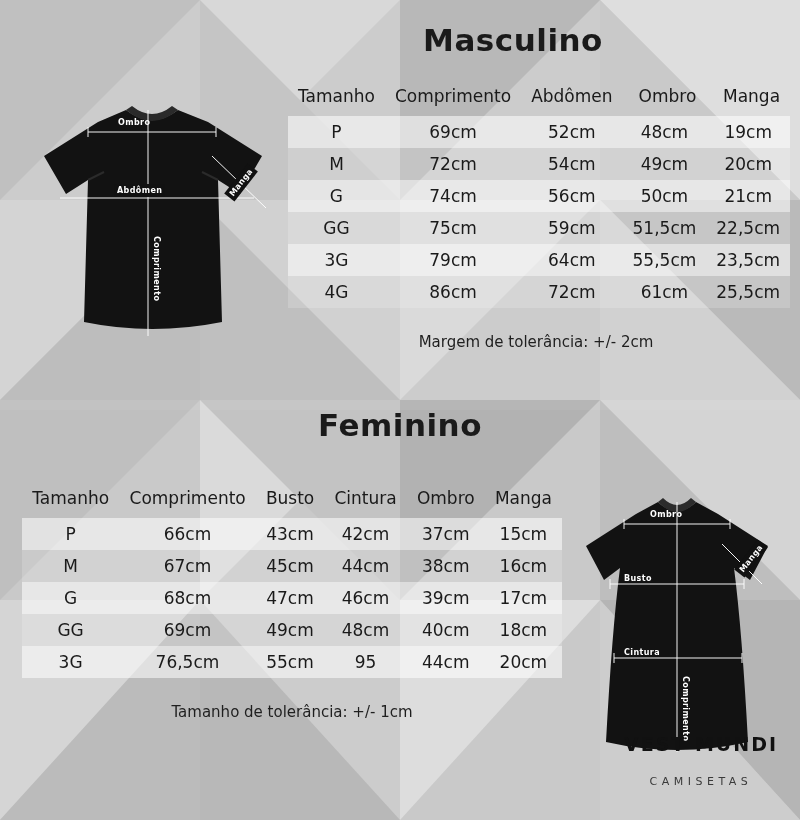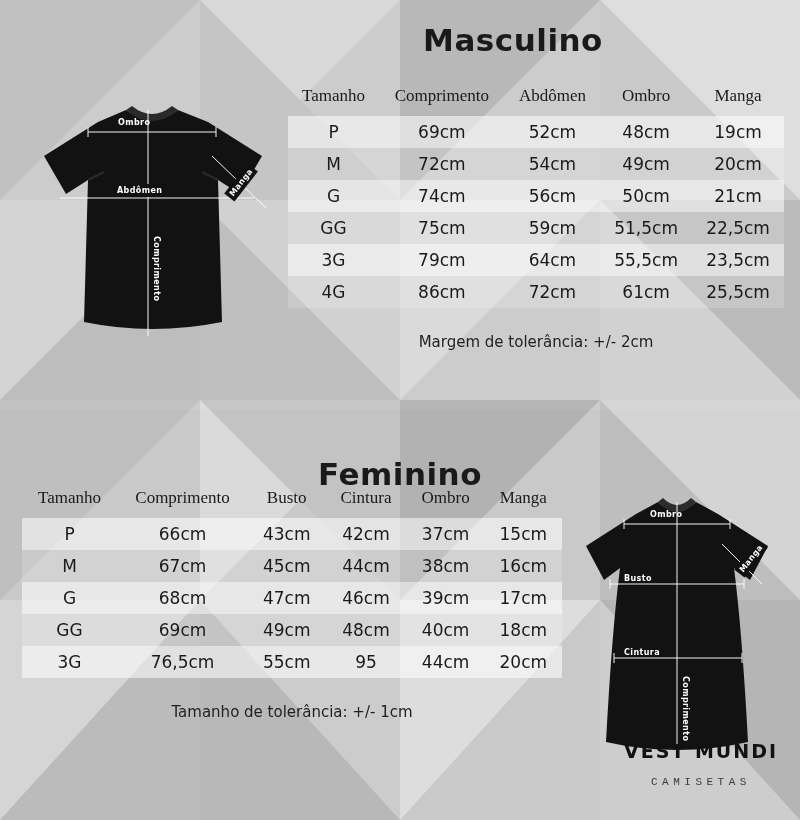--- a/index.html
+++ b/index.html
@@ -40,37 +40,36 @@
   #title-masculino {
     position: absolute;
     left: 253px;
     top: 22px;
     width: 520px;
     font-size: 31px;
   }
   #title-feminino {
     position: absolute;
     left: 130px;
-    top: 456px;
+    top: 407px;
     width: 540px;
     font-size: 31px;
   }
 
   
   table.size-table {
     border-collapse: collapse;
     font-size: 17px;
     color: #1a1a1a;
   }
   table.size-table th {
     font-weight: normal;
     padding: 6px 10px 10px 10px;
-    text-align: center;
+    text-align: right;
     white-space: nowrap;
-    font-family: Liberation Serif, serif;
   }
   table.size-table td {
     padding: 6px 10px;
     text-align: center;
     white-space: nowrap;
   }
   table.size-table tbody tr:nth-child(odd) {
     background: rgba(255,255,255,0.55);
   }
   table.size-table tbody tr:nth-child(even) {
@@ -113,22 +112,21 @@
   }
   #brand .brand-main {
     font-size: 19px;
     font-weight: bold;
     letter-spacing: 2px;
   }
   #brand .brand-sub {
     font-size: 11px;
     letter-spacing: 4.5px;
     color: #3a3a3a;
-    margin-top: 14px;
-    font-family: Liberation Mono, monospace;
+    margin-top: 20px;
   }
 
   
   .shirt-wrap { position: absolute; }
   #shirt-male { left: 26px; top: 86px; width: 252px; height: 270px; }
   #shirt-female { left: 562px; top: 480px; width: 230px; height: 290px; }
 
   .shirt-label {
     position: absolute;
     color: #fff;

